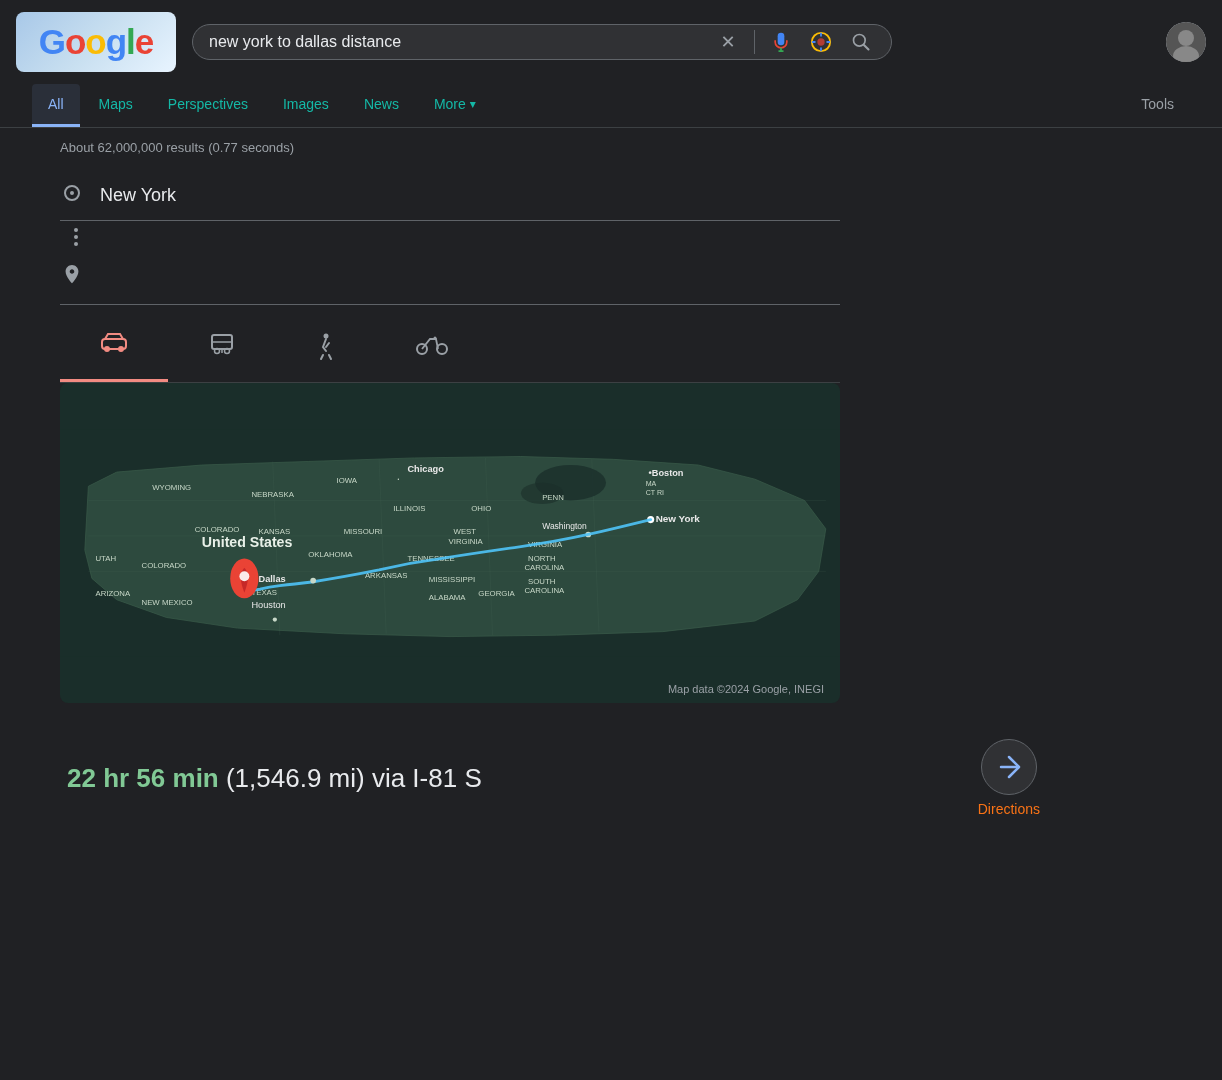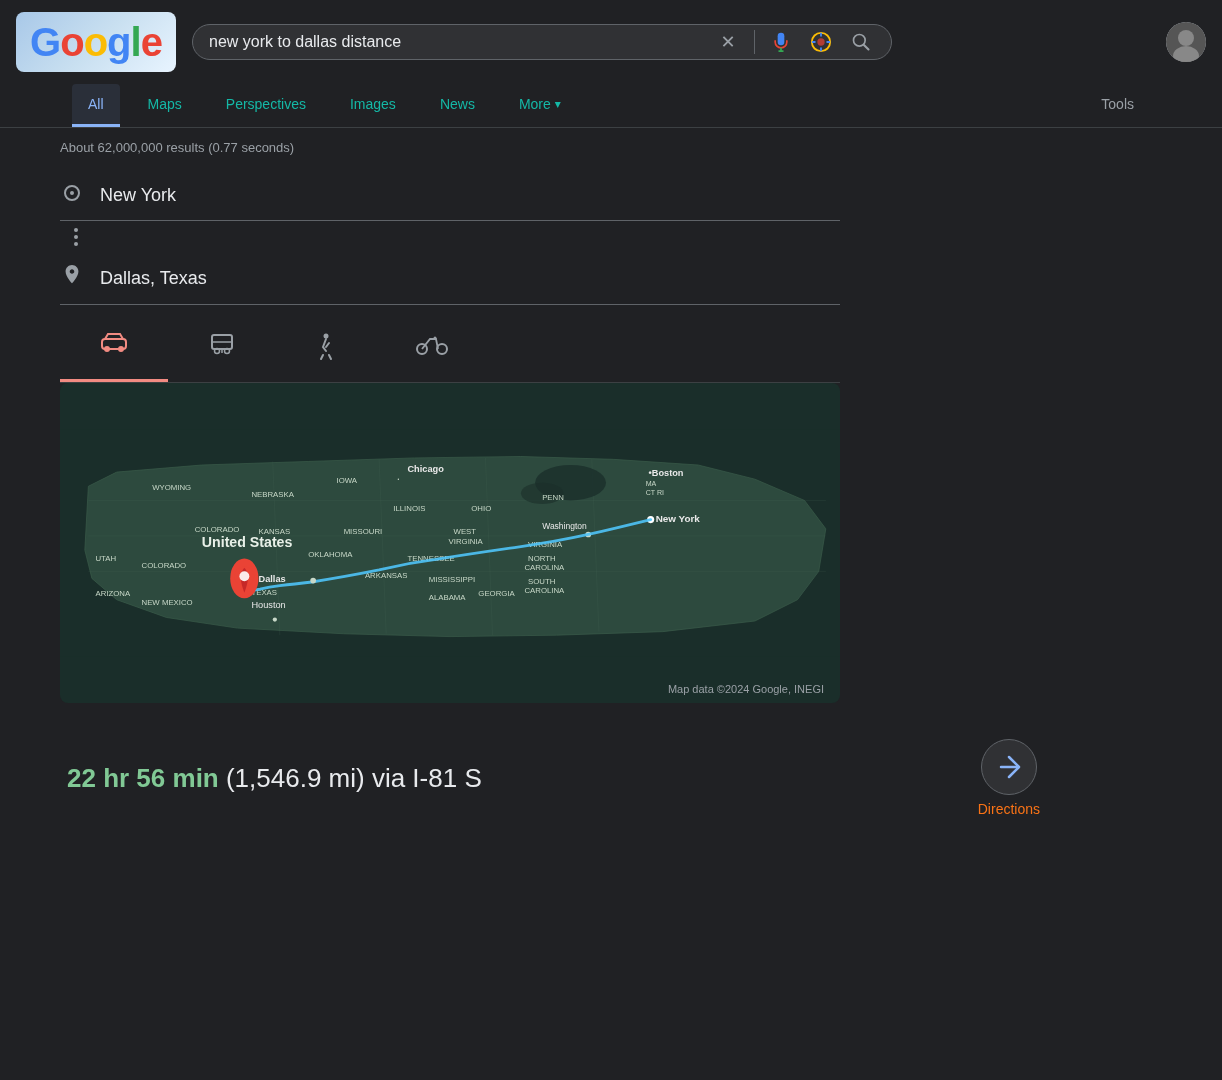--- a/index.html
+++ b/index.html
@@ -26,21 +26,21 @@
       background: linear-gradient(135deg, #a8c8e8 0%, #c8dff0 50%, #e8f4ff 100%);
       border-radius: 8px;
       display: flex;
       align-items: center;
       justify-content: center;
       flex-shrink: 0;
       position: relative;
       overflow: hidden;
     }
     .logo-text {
-      font-size: 40px;
+      font-size: 35px;
       font-weight: bold;
       letter-spacing: -1px;
     }
     .logo-text .g1 { color: #4285F4; }
     .logo-text .g2 { color: #EA4335; }
     .logo-text .g3 { color: #FBBC05; }
     .logo-text .g4 { color: #4285F4; }
     .logo-text .g5 { color: #34A853; }
     .logo-text .g6 { color: #EA4335; }
 
@@ -99,23 +99,23 @@
       align-items: center;
       justify-content: center;
       overflow: hidden;
       margin-left: auto;
     }
 
     
     .nav-tabs {
       display: flex;
       align-items: center;
-      padding: 0 72px;
+      padding: 0 32px;
       border-bottom: 1px solid #3c4043;
-      gap: 12px;
+      gap: 3px;
     }
     .nav-tab {
       padding: 12px 16px;
       font-size: 14px;
       color: #14b8a6;
       cursor: pointer;
       border-bottom: 3px solid transparent;
       white-space: nowrap;
     }
     .nav-tab.active {
@@ -378,21 +378,20 @@
         <div class="dot"></div>
         <div class="dot"></div>
       </div>
     </div>
     <div class="location-row">
       <div class="loc-icon">
         <svg width="20" height="22" viewBox="0 0 20 24">
           <path d="M10 0C6.13 0 3 3.13 3 7c0 5.25 7 13 7 13s7-7.75 7-13c0-3.87-3.13-7-7-7zm0 9.5C8.62 9.5 7.5 8.38 7.5 7S8.62 4.5 10 4.5 12.5 5.62 12.5 7 11.38 9.5 10 9.5z" fill="#9aa0a6"></path>
         </svg>
       </div>
-      <div class="loc-text">Dallas, Texas</div>
     </div>
   </div>
 
   <div class="transport-tabs">
     <div class="transport-tab active">
       <svg width="28" height="20" viewBox="0 0 28 20" fill="none">
         <rect x="2" y="6" width="24" height="10" rx="3" stroke="#f28b82" stroke-width="2" fill="none"></rect>
         <path d="M5 6l3-5h12l3 5" stroke="#f28b82" stroke-width="2" fill="none"></path>
         <circle cx="7" cy="16" r="3" fill="#f28b82"></circle>
         <circle cx="21" cy="16" r="3" fill="#f28b82"></circle>

